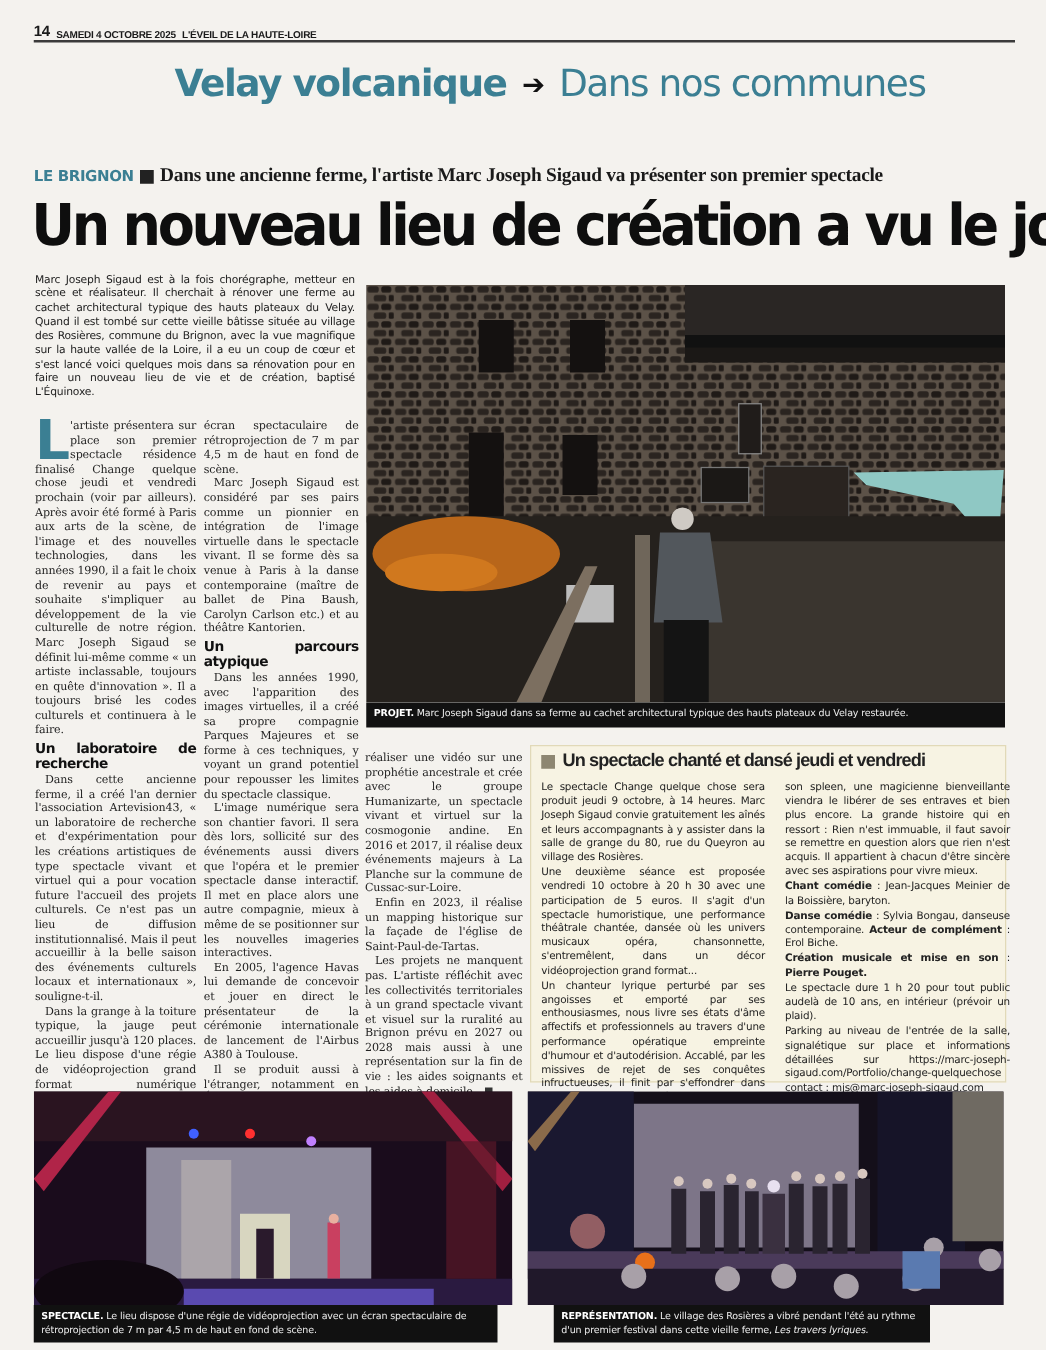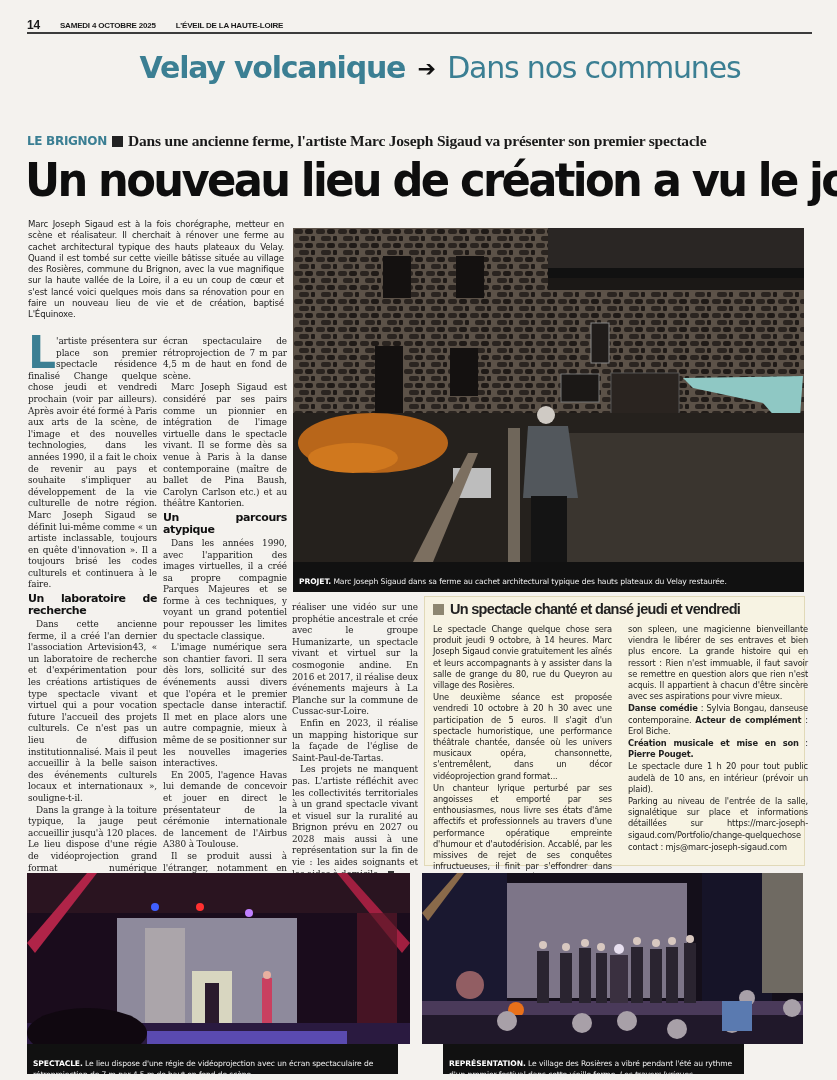--- a/index.html
+++ b/index.html
@@ -6,21 +6,21 @@
   html, body { width: 837px; height: 1080px; overflow: hidden; }
   body {
     background: #f4f2ee;
     font-family: "DejaVu Serif", serif;
     color: #1a1a1a;
     position: relative;
   }
   .abs { position: absolute; }
 
   
-  .folio { left: 27px; top: 18px; font-family: "Liberation Sans", sans-serif; font-size: 8px; font-weight: bold; letter-spacing: -0.2px; display:flex; align-items:center; gap:20px; }
+  .folio { left: 27px; top: 18px; font-family: "Liberation Sans", sans-serif; font-size: 8px; font-weight: bold; letter-spacing: -0.2px; display:flex; align-items:flex-end; gap:5px; }
   .folio .pg { font-size: 12px; font-weight: 900; }
   .folio-rule { left: 27px; top: 32px; width: 785px; height: 2px; background: #3b3b3b; }
 
   .section-banner { left: 0; width: 837px; top: 50px; text-align: center; font-family: "DejaVu Sans", sans-serif; color: #3b7f93; font-size: 30px; letter-spacing: -1.2px; padding-left: 43px; }
   .section-banner .bold { font-weight: bold; }
   .section-banner .arrow { color: #111; font-size: 22px; margin: 0 4px; position: relative; top: -2px; }
   .section-banner .light { font-weight: normal; }
 
   .kicker { left: 27px; top: 132px; font-family: "Liberation Serif", serif; font-size: 15.5px; font-weight: bold; letter-spacing: -0.2px; display:flex; align-items:center; gap:5px; }
   .kicker .loc { font-family: "DejaVu Sans", sans-serif; color: #3b7f93; font-size: 12px; font-weight: bold; letter-spacing: -0.3px; }
@@ -36,21 +36,21 @@
   .col1 { left: 28px; top: 336px; width: 129px; }
   .col2 { left: 163px; top: 336px; width: 124px; }
   .col3 { left: 292px; top: 602px; width: 126px; }
 
   .dropcap { float: left; font-family: "DejaVu Sans", sans-serif; font-weight: bold; font-size: 44px; line-height: 34px; color: #3b7f93; margin: 0 3px 0 0; letter-spacing: -3px; text-indent: 0; }
   .end-square { display:inline-block; width:6px; height:6px; background:#333; margin-left:2px; }
 
   
   .photo { overflow: hidden; }
   .photo svg { display:block; }
-  .caption { background: #111; color: #eee; font-family: "DejaVu Sans", sans-serif; font-size: 7.6px; line-height: 10.5px; padding: 15px 6px; letter-spacing: -0.1px; }
+  .caption { background: #111; color: #eee; font-family: "DejaVu Sans", sans-serif; font-size: 7.6px; line-height: 10.5px; padding: 4px 6px; letter-spacing: -0.1px; }
   .caption b { color: #fff; }
 
   .photo-main { left: 293px; top: 228px; width: 511px; height: 334px; }
   .cap-main { left: 293px; top: 562px; width: 511px; height: 20px; }
 
   
   .box { left: 424px; top: 596px; width: 381px; height: 270px; background: #f7f3e3; border: 1px solid #e1d9b8; }
   .box-title { left: 433px; top: 601px; font-family: Liberation Sans, sans-serif; font-size: 14.5px; font-weight: bold; letter-spacing: -0.7px; color:#222; display:flex; align-items:center; gap:6px; }
   .box-title .sq { display:inline-block; width: 11px; height: 11px; background: #8d8671; }
   .box-col { font-family: "DejaVu Sans", sans-serif; font-size: 8.3px; line-height: 11.2px; text-align: justify; color: #222; letter-spacing: -0.15px; }
@@ -161,20 +161,21 @@
   <span class="sq"></span>
   <span>Un spectacle chanté et dansé jeudi et vendredi</span>
 </div>
 <div class="abs box-col box-col1">
   <p>Le spectacle Change quelque chose sera produit jeudi 9 octobre, à 14 heures. Marc Joseph Sigaud convie gratuitement les aînés et leurs accompagnants à y assister dans la salle de grange du 80, rue du Queyron au village des Rosières.</p>
   <p>Une deuxième séance est proposée vendredi 10 octobre à 20 h 30 avec une participation de 5 euros. Il s'agit d'un spectacle humoristique, une performance théâtrale chantée, dansée où les univers musicaux opéra, chansonnette, s'entremêlent, dans un décor vidéoprojection grand format...</p>
   <p>Un chanteur lyrique perturbé par ses angoisses et emporté par ses enthousiasmes, nous livre ses états d'âme affectifs et professionnels au travers d'une performance opératique empreinte d'humour et d'autodérision. Accablé, par les missives de rejet de ses conquêtes infructueuses, il finit par s'effondrer dans une magistrale interprétation de l'air du froid. Touchée par</p>
 </div>
 <div class="abs box-col box-col2">
   <p>son spleen, une magicienne bienveillante viendra le libérer de ses entraves et bien plus encore. La grande histoire qui en ressort : Rien n'est immuable, il faut savoir se remettre en question alors que rien n'est acquis. Il appartient à chacun d'être sincère avec ses aspirations pour vivre mieux.</p>
+  <p><b>Chant comédie</b> : <span>Jean-Jacques Meinier de la Boissière, baryton.</span></p>
   <p><b>Danse comédie</b> : <span>Sylvia Bongau, danseuse contemporaine.</span> <b>Acteur de complément</b> : <span>Erol Biche.</span></p>
   <p><b>Création musicale et mise en son</b> : <b>Pierre Pouget.</b></p>
   <p>Le spectacle dure 1 h 20 pour tout public audelà de 10 ans, en intérieur (prévoir un plaid).</p>
   <p>Parking au niveau de l'entrée de la salle, signalétique sur place et informations détaillées sur https://marc-joseph-sigaud.com/Portfolio/change-quelquechose</p>
   <p>contact : mjs@marc-joseph-sigaud.com</p>
 </div>
 
 <div class="abs photo photo-bl">
   <svg width="383" height="171" viewBox="0 0 383 171">
     <rect width="383" height="171" fill="#1a0c1c"></rect>

